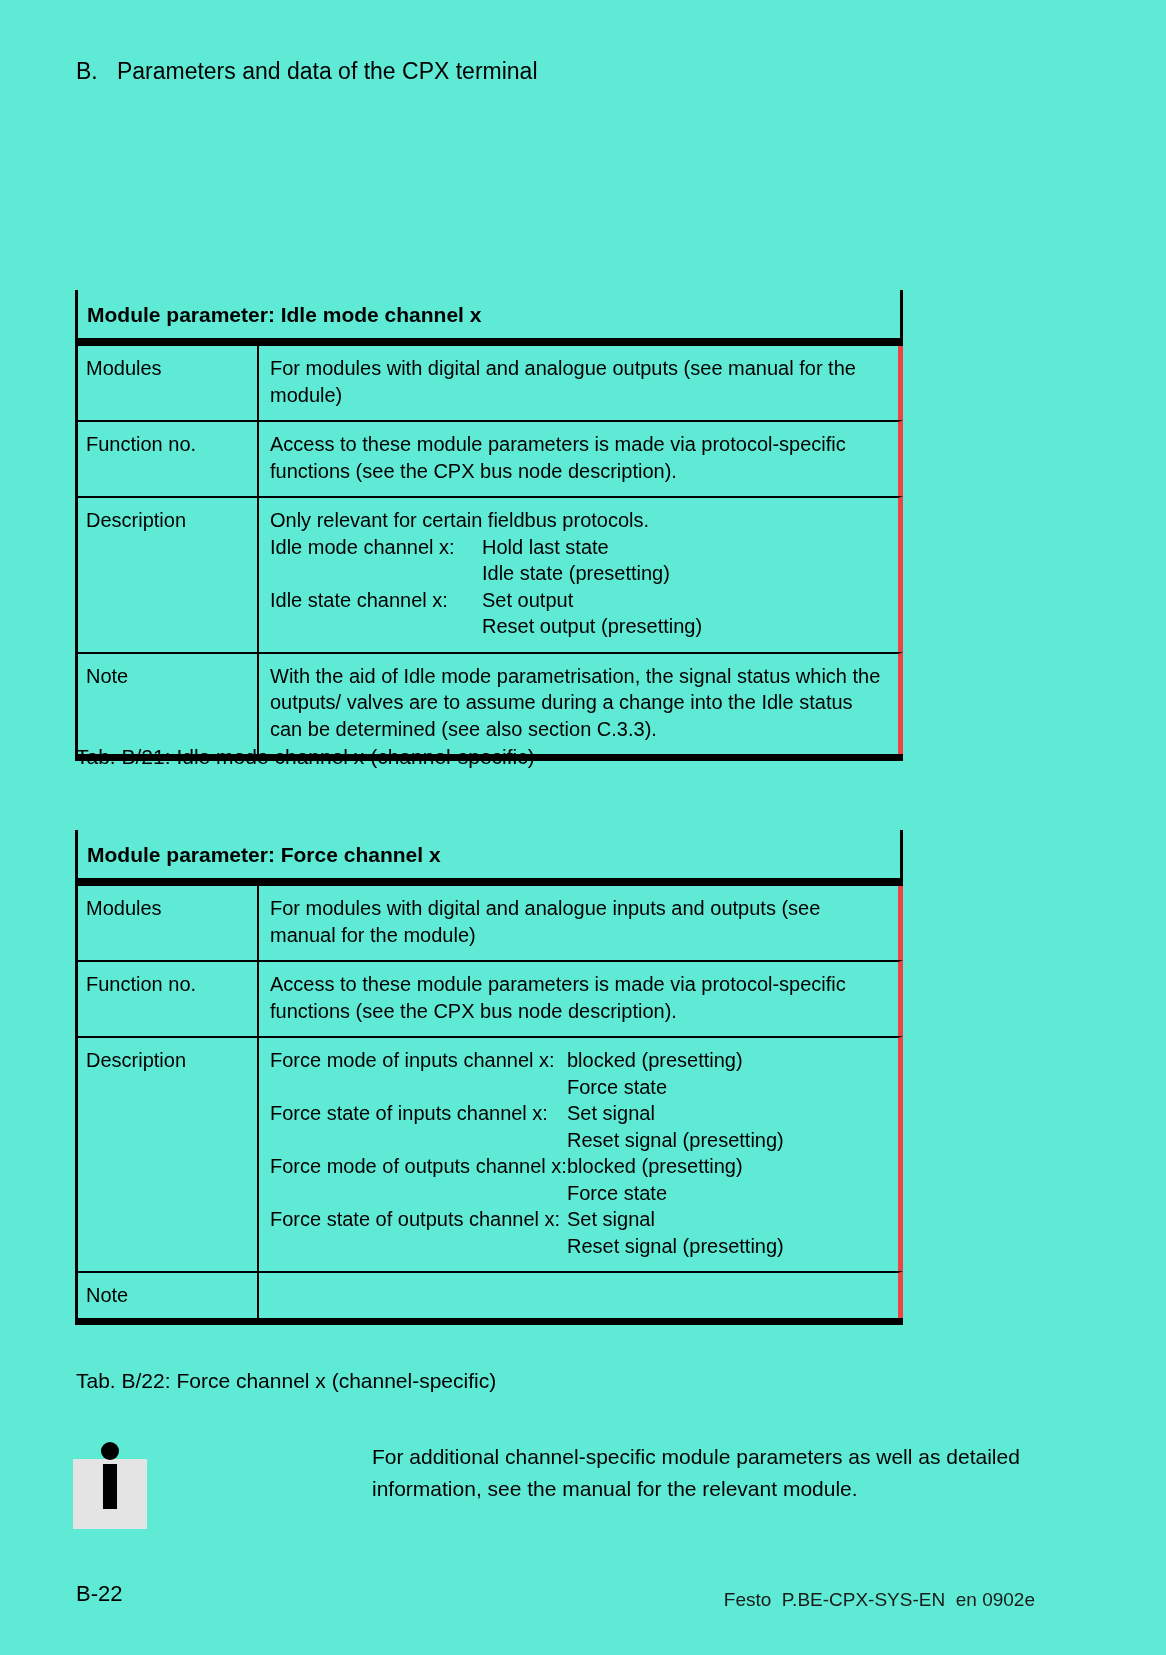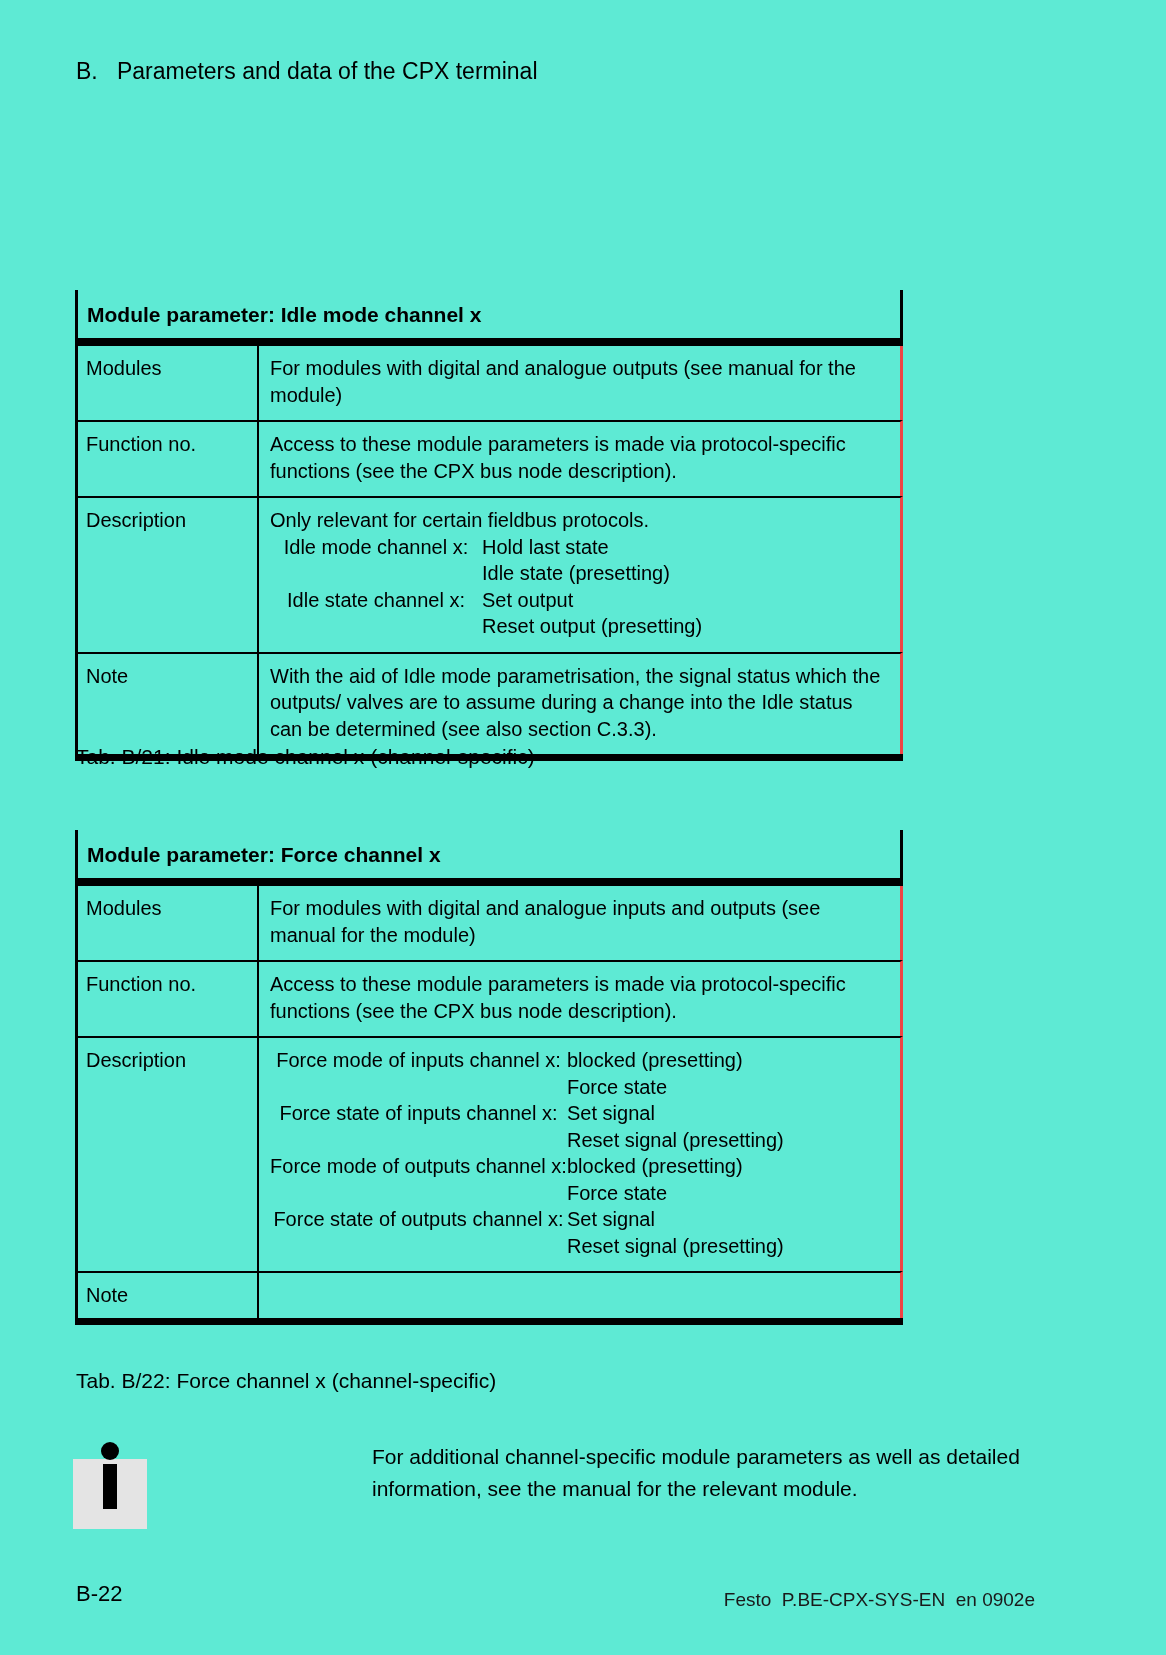--- a/index.html
+++ b/index.html
@@ -33,40 +33,40 @@
     border-right: 3px solid #000;
     font-weight: bold;
     font-size: 21px;
     padding: 13px 8px 11px 9px;
   }
   .thick-bar { height: 8px; background: #000; }
   .bottom-bar { height: 7px; background: #000; }
   .t-row {
     display: flex;
     border-left: 3px solid #000;
-    border-right: 3px solid #ef4444;
+    border-right: 5px solid #ef4444;
   }
   .t-row + .t-row { border-top: 2px solid #000; }
   .t-label {
     flex: none;
     width: 181px;
     border-right: 2px solid #000;
     padding: 9px 6px 10px 8px;
     font-size: 20px;
     line-height: 26px;
   }
   .t-content {
     flex: 1;
     padding: 9px 10px 12px 11px;
     font-size: 20px;
     line-height: 26.5px;
     border-radius: 13px;
   }
   .desc-pair { display: flex; align-items: flex-start; }
-  .desc-pair .term { flex: none; text-align: center; }
+  .desc-pair .term { flex: none; }
   .mod-table-1 .desc-pair .term { width: 212px; }
   .mod-table-2 .desc-pair .term { width: 297px; }
   .table-caption {
     position: absolute;
     left: 76px;
     font-size: 21px;
   }
   .caption-1 { top: 745px; }
   .caption-2 { top: 1369px; }
   

